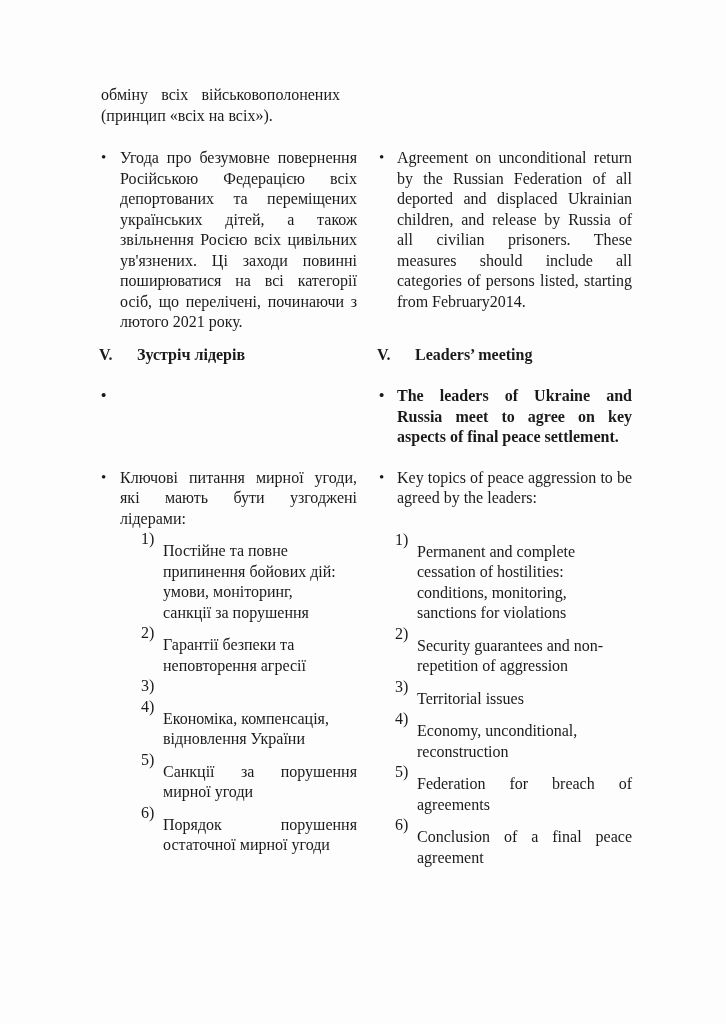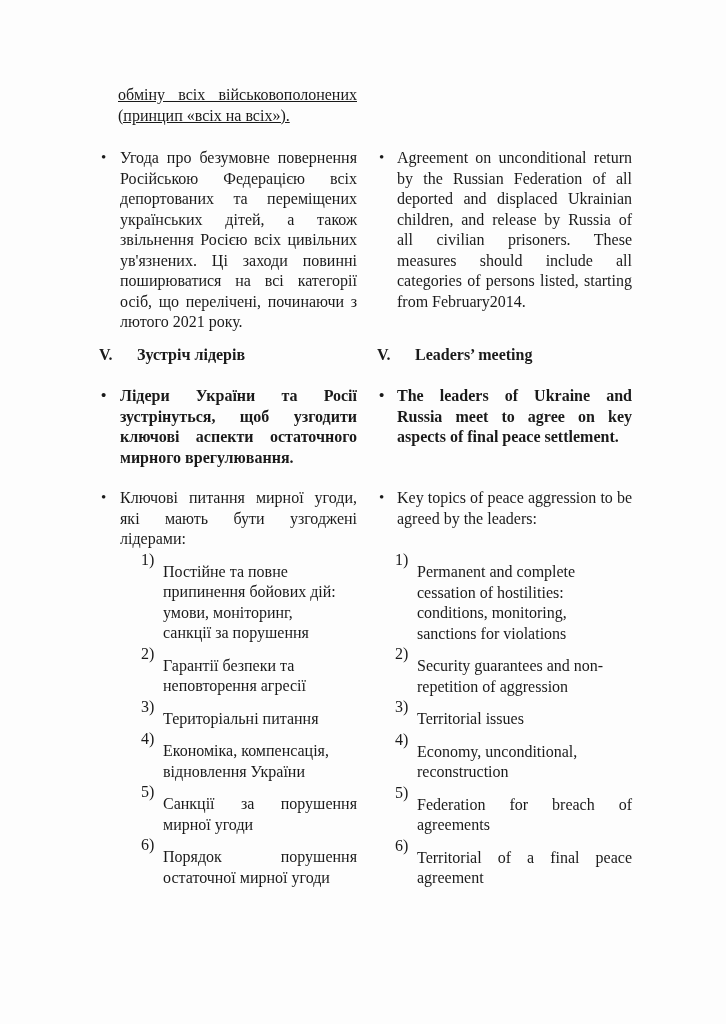--- a/index.html
+++ b/index.html
@@ -14,21 +14,21 @@
     overflow:hidden;
   }
   .content { position:absolute; left:99px; top:85px; }
   .row { display:grid; grid-template-columns:258px 255px; column-gap:20px; align-items:start; }
   .r1 { margin-bottom:22px; }
   .r2 { margin-bottom:12px; }
   .r3 { margin-bottom:21px; }
   .r4 { margin-bottom:20px; }
   .cell { position:relative; }
 
-  .cont-para { margin:0 0 0 19px; width:239px; text-align:justify;text-decoration:underline; }
+  .cont-para { margin:0 0 0 2px; width:239px; text-align:justify; }
 
   .hang { position:relative; text-align:justify; }
   .col-l .hang { padding-left:21px; }
   .col-r .hang { padding-left:20px; }
   .marker { position:absolute; left:2px; top:-1px; font-size:15px; }
   .bold { font-weight:bold; }
 
   .heading { display:flex; font-weight:bold; }
   .hnum { width:38px; flex:0 0 38px; }
 
@@ -80,21 +80,20 @@
           <span class="hnum">V.</span>
           <span class="hlabel">Leaders’ meeting</span>
         </div>
       </div>
     </div>
 
     <div class="row r4">
       <div class="cell col-l">
         <div class="hang bold">
           <span class="marker">•</span>
-          <span>Лідери України та Росії зустрінуться, щоб узгодити ключові аспекти остаточного мирного врегулювання.</span>
         </div>
       </div>
       <div class="cell col-r">
         <div class="hang bold">
           <span class="marker">•</span>
           <span>The leaders of Ukraine and Russia meet to agree on key aspects of final peace settlement.</span>
         </div>
       </div>
     </div>
 
@@ -113,21 +112,20 @@
 умови, моніторинг,
 санкції за порушення</span>
           </div>
           <div class="list-item">
             <span class="item-num">2)</span>
             <span class="item-text">Гарантії безпеки та
 неповторення агресії</span>
           </div>
           <div class="list-item">
             <span class="item-num">3)</span>
-            <span class="item-text">Територіальні питання</span>
           </div>
           <div class="list-item">
             <span class="item-num">4)</span>
             <span class="item-text">Економіка, компенсація,
 відновлення України</span>
           </div>
           <div class="list-item">
             <span class="item-num">5)</span>
             <span class="item-text">Санкції за порушення мирної угоди</span>
           </div>
@@ -164,20 +162,20 @@
             <span class="item-num">4)</span>
             <span class="item-text">Economy, unconditional,
 reconstruction</span>
           </div>
           <div class="list-item">
             <span class="item-num">5)</span>
             <span class="item-text">Federation for breach of agreements</span>
           </div>
           <div class="list-item">
             <span class="item-num">6)</span>
-            <span class="item-text">Territorial of a final peace agreement</span>
+            <span class="item-text">Conclusion of a final peace agreement</span>
           </div>
         </div>
       </div>
 
     </div>
   </div>
 </div>
 
 </body></html>

